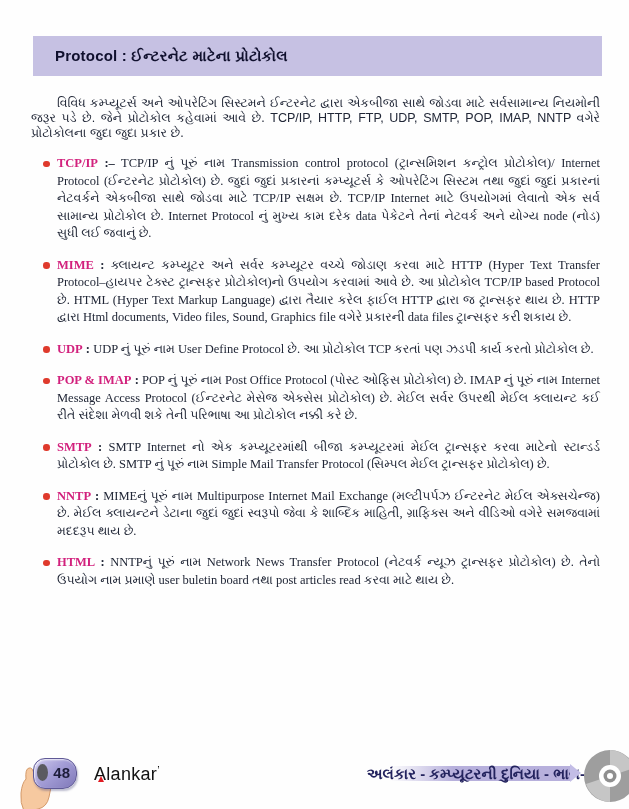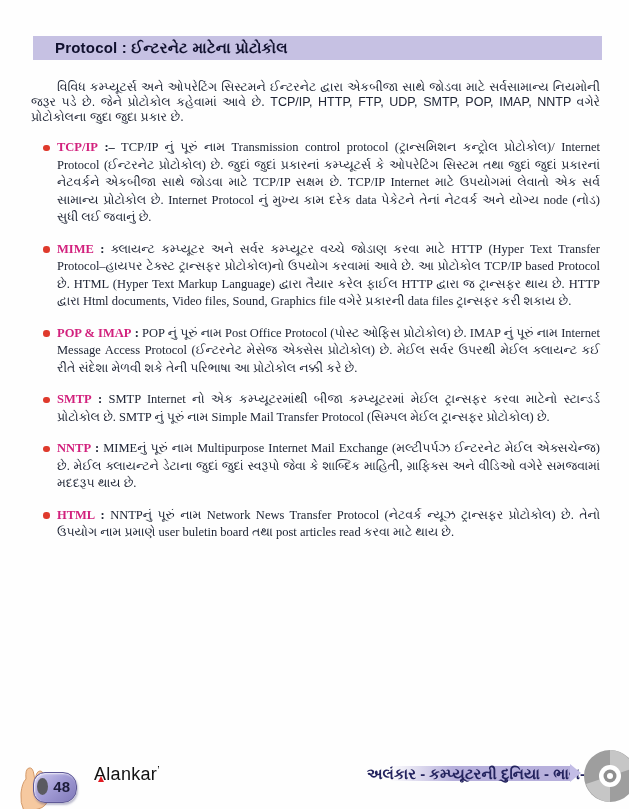--- a/index.html
+++ b/index.html
@@ -11,21 +11,21 @@
     background:#fefefe;
     overflow:hidden;
     font-family:"Liberation Sans", sans-serif;
     font-size:12.5px;
     color:#202636;
     box-shadow:0 0 4px rgba(0,0,0,.25);
   }
   
   .header-bar {
     margin:36px 27px 0 33px;
-    height:24px;
+    height:40px;
     background:#c6c1e3;
     display:flex; align-items:center;
     padding-left:22px;
   }
   .header-bar .title {
     font-size:15px; font-weight:bold; color:#10102e;
     letter-spacing:.2px;
   }
   
   .intro {
@@ -50,21 +50,21 @@
     position:absolute; left:-14px; top:5.5px;
     width:6.5px; height:6.5px; border-radius:50%;
     background:#df3a2c;
   }
   .plabel { font-weight:bold; color:#d2217d; }
   .psep   { font-weight:bold; color:#202636; }
   
   .footer { position:absolute; left:0; top:745px; width:629px; height:64px; }
   .hand-wrap { position:absolute; left:16px; top:14px; width:40px; height:52px; }
   .page-btn {
-    position:absolute; left:33px; top:27px;
+    position:absolute; left:33px; top:13px;
     width:44px; height:31px;
     background:linear-gradient(140deg,#d0cbee 0%,#a49ed7 45%,#7f78b8 100%);
     border:1.5px solid #5f5996;
     border-radius:12px 14px 14px 12px;
     box-shadow:inset 1px 1px 2px rgba(255,255,255,.8), 1px 2px 2px rgba(70,70,120,.35);
   }
   .page-btn .thumb-pad {
     position:absolute; left:3px; top:5px;
     width:11px; height:17px; border-radius:50%;
     background:#5a5a60;
@@ -121,20 +121,26 @@
       <span class="dot"></span>
       <span class="plabel">TCP/IP</span>
       <span class="psep">:–</span>
       <span class="ptext">TCP/IP નું પૂરું નામ Transmission control protocol (ટ્રાન્સમિશન કન્ટ્રોલ પ્રોટોકોલ)/ Internet Protocol (ઈન્ટરનેટ પ્રોટોકોલ) છે. જુદાં જુદાં પ્રકારનાં કમ્પ્યૂટર્સ કે ઓપરેટિંગ સિસ્ટમ તથા જુદાં જુદાં પ્રકારનાં નેટવર્કને એકબીજા સાથે જોડવા માટે TCP/IP સક્ષમ છે. TCP/IP Internet માટે ઉપયોગમાં લેવાતો એક સર્વ સામાન્ય પ્રોટોકોલ છે. Internet Protocol નું મુખ્ય કામ દરેક data પેકેટને તેનાં નેટવર્ક અને યોગ્ય node (નોડ) સુધી લઈ જવાનું છે.</span>
     </li>
     <li>
       <span class="dot"></span>
       <span class="plabel">MIME</span>
       <span class="psep">:</span>
       <span class="ptext">ક્લાયન્ટ કમ્પ્યૂટર અને સર્વર કમ્પ્યૂટર વચ્ચે જોડાણ કરવા માટે HTTP (Hyper Text Transfer Protocol–હાયપર ટેક્સ્ટ ટ્રાન્સફર પ્રોટોકોલ)નો ઉપયોગ કરવામાં આવે છે. આ પ્રોટોકોલ TCP/IP based Protocol છે. HTML (Hyper Text Markup Language) દ્વારા તૈયાર કરેલ ફાઈલ HTTP દ્વારા જ ટ્રાન્સફર થાય છે. HTTP દ્વારા Html documents, Video files, Sound, Graphics file વગેરે પ્રકારની data files ટ્રાન્સફર કરી શકાય છે.</span>
+    </li>
+    <li>
+      <span class="dot"></span>
+      <span class="plabel">UDP</span>
+      <span class="psep">:</span>
+      <span class="ptext">UDP નું પૂરું નામ User Define Protocol છે. આ પ્રોટોકોલ TCP કરતાં પણ ઝડપી કાર્ય કરતો પ્રોટોકોલ છે.</span>
     </li>
     <li>
       <span class="dot"></span>
       <span class="plabel">POP &amp; IMAP</span>
       <span class="psep">:</span>
       <span class="ptext">POP નું પૂરું નામ Post Office Protocol (પોસ્ટ ઓફિસ પ્રોટોકોલ) છે.  IMAP નું પૂરું નામ Internet Message Access Protocol (ઈન્ટરનેટ મેસેજ એક્સેસ પ્રોટોકોલ) છે. મેઈલ સર્વર ઉપરથી મેઈલ ક્લાયન્ટ કઈ રીતે સંદેશા મેળવી શકે તેની પરિભાષા આ પ્રોટોકોલ નક્કી કરે છે.</span>
     </li>
     <li>
       <span class="dot"></span>
       <span class="plabel">SMTP</span>

